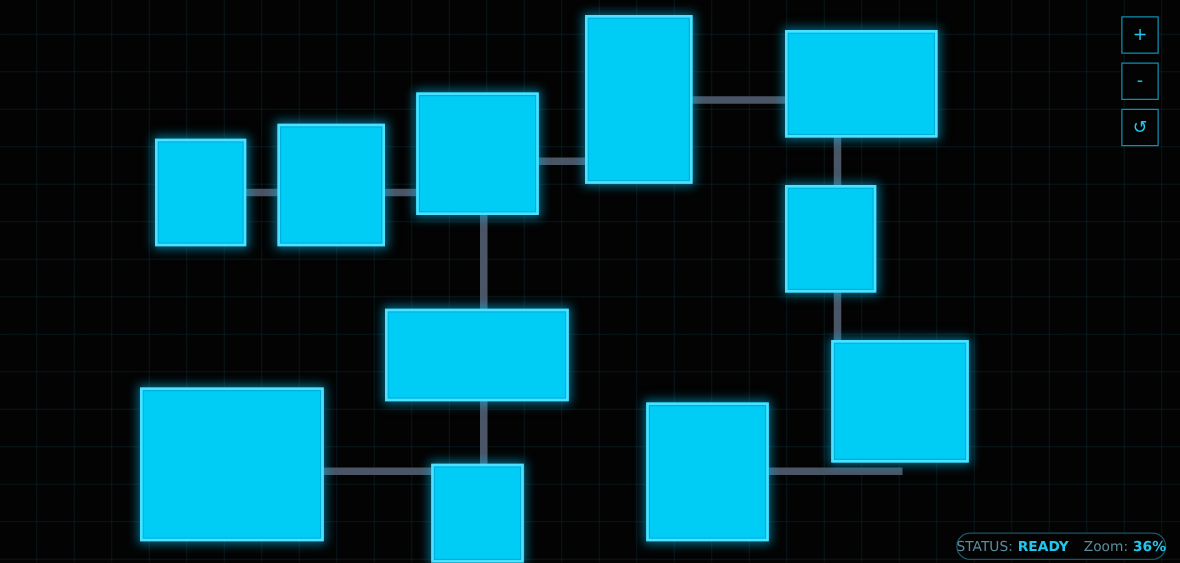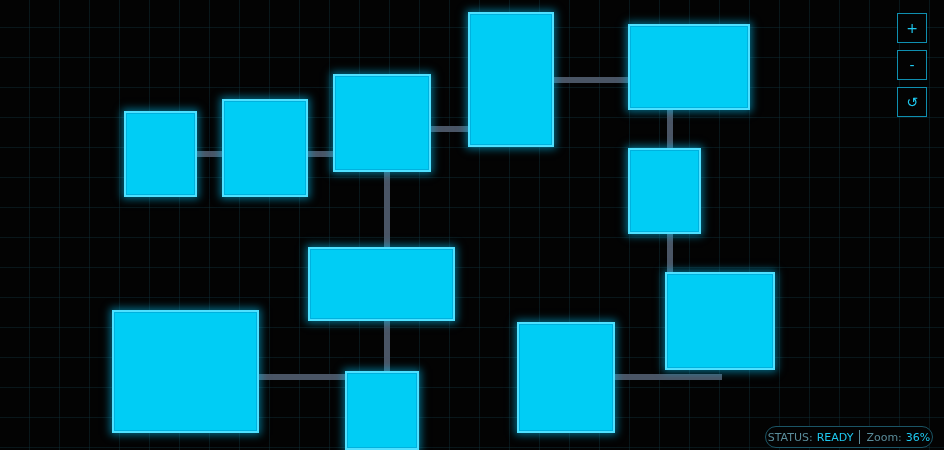--- a/index.html
+++ b/index.html
@@ -33,21 +33,21 @@
     display:flex; align-items:center; justify-content:center;
     font-family:"DejaVu Sans", sans-serif; font-size:14px; cursor:pointer;
   }
   .status {
     position:absolute; left:765px; top:426px; width:168px; height:22px;
     box-sizing:border-box; border:1px solid #1b5566; border-radius:11px;
     background:#030303; color:#5a8c9a; font-size:11px;
     display:flex; align-items:center; justify-content:center; gap:4px;
     font-family:"DejaVu Sans", sans-serif;
   }
-  .status .v { color:#1ec8ef; font-weight:normal; }
+  .status .v { color:#1ec8ef; font-weight:bold; }
   .status .sep { width:1px; height:14px; background:#5a8c9a; margin:0 2px; }
 </style>
 </head>
 <body>
 
 <div class="canvas" id="canvas">
     <div class="edge" style="left: 196px; top: 151px; width: 27px; height: 6px;"></div>
     <div class="edge" style="left: 307px; top: 151px; width: 27px; height: 6px;"></div>
     <div class="edge" style="left: 430px; top: 126px; width: 39px; height: 6px;"></div>
     <div class="edge" style="left: 553px; top: 77px; width: 76px; height: 6px;"></div>

